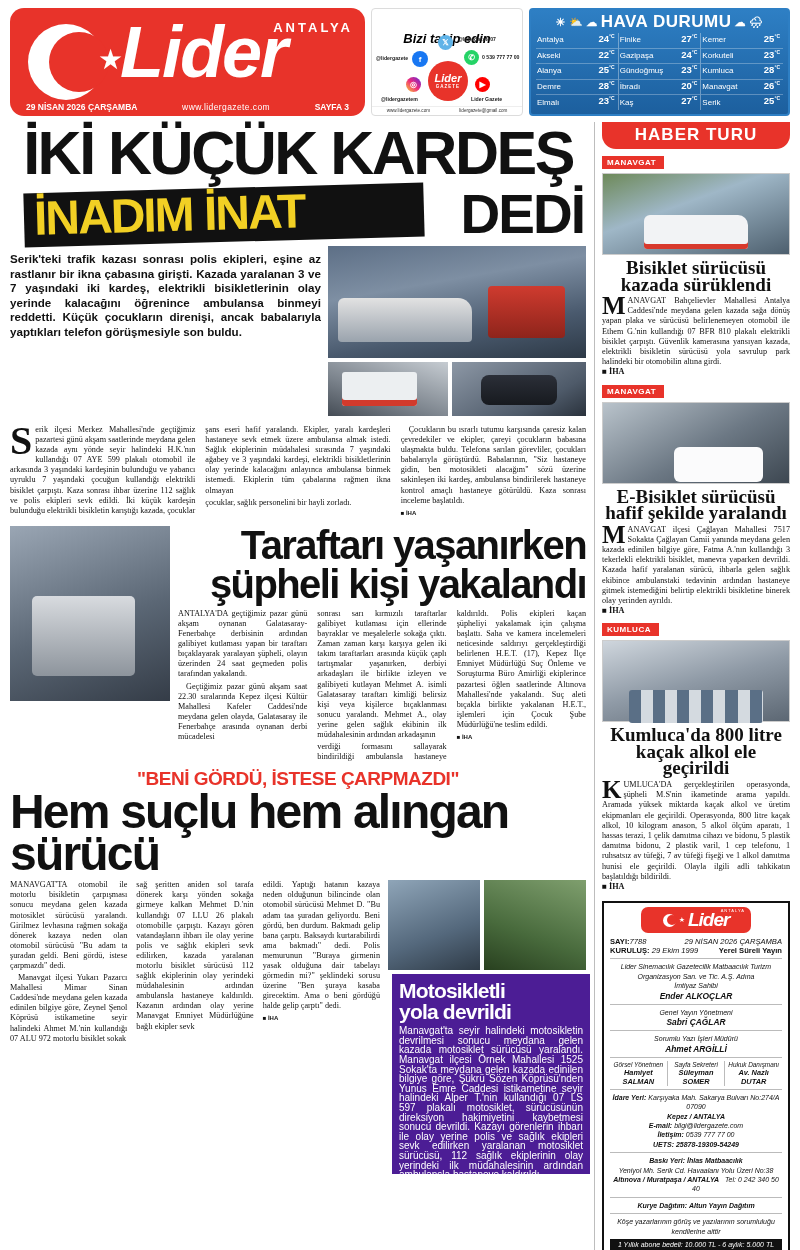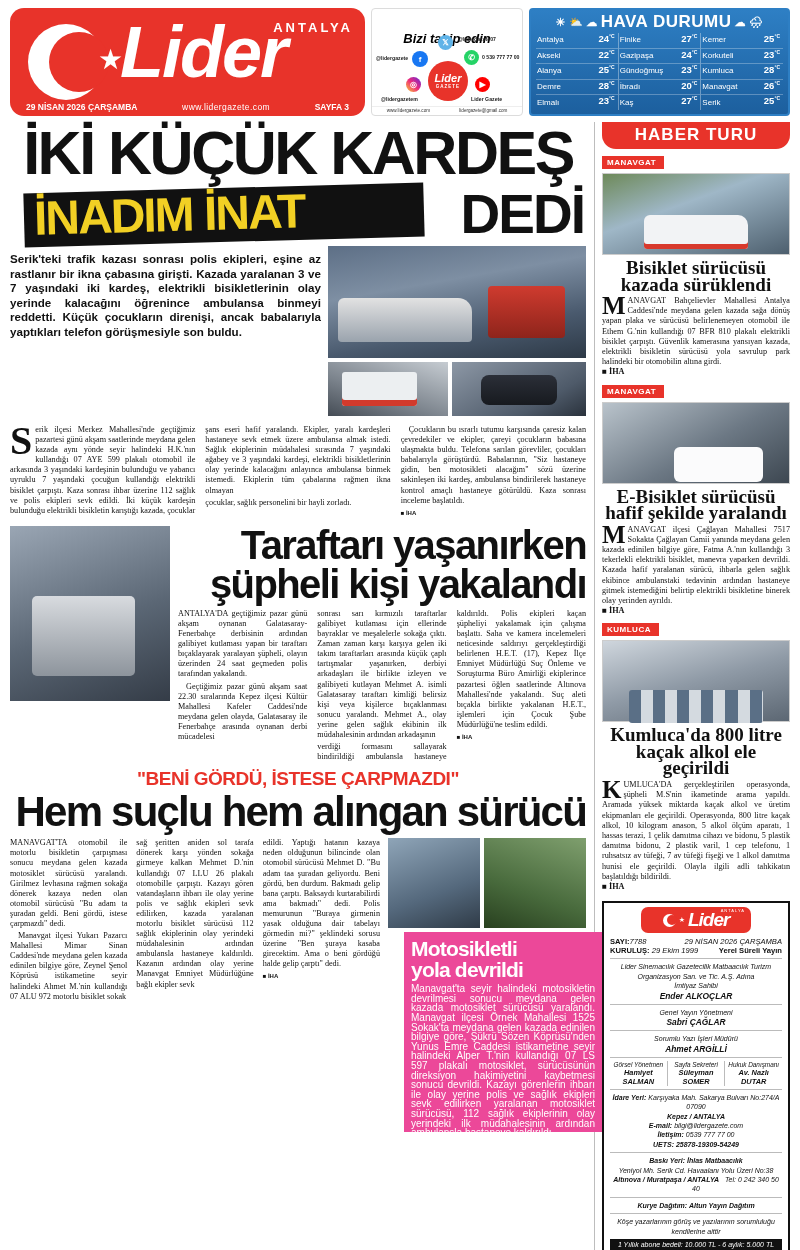--- a/index.html
+++ b/index.html
@@ -199,37 +199,37 @@
   .mid-cols { margin-left: 168px; margin-top: 5px; }
 
   
   .quote-strip {
     text-align:center; color:#e8332a;
     font-family:"Liberation Sans", sans-serif; font-weight:bold;
     font-size: 19px; letter-spacing:-.5px; margin-top: 6px;
   }
   .bot-head {
     font-family:"Liberation Sans", sans-serif; font-weight:bold;
-    font-size: 42px; line-height: 42px; letter-spacing:-1.8px;
-    color:#111; text-align:right; margin-top: 1px;
+    font-size: 48px; line-height: 42px; letter-spacing:-1.8px;
+    color:#111; text-align:left; margin-top: 1px;
   }
 
   
   .bot-wrap { display:flex; gap: 8px; margin-top: 5px; }
   .bot-text { width: 370px; flex:none; }
   .bot-cols { column-count: 3; column-gap: 9px; }
   .bot-photos { width: 198px; flex:none; position:relative; }
   .bp { position:absolute; }
   .bp-1 { left:0; top:0; width:92px; height:90px;
     background: linear-gradient(160deg,#8fa5b8,#54687c 60%,#2f3b47); }
   .bp-2 { left:96px; top:0; width:102px; height:90px;
     background: linear-gradient(200deg,#7f9f6e,#486a3c 60%,#28401f); }
   .bp-teal {
-    position:absolute; left:16px; top:94px; width:198px; height: 200px;
-    background:#ec4899; color:#fff; padding: 6px 7px;
+    position:absolute; left:4px; top:94px; width:198px; height: 200px;
+    background:#4c1d95; color:#fff; padding: 6px 7px;
   }
   .teal-head {
     font-family:"Liberation Sans", sans-serif; font-weight:bold;
     font-size: 21px; line-height: 21px; letter-spacing:-.8px; color:#fff;
   }
   .teal-body {
     font-family:"Liberation Sans", sans-serif; font-size: 10px;
     line-height: 9.6px; margin-top: 4px; text-align: justify; color:#fff;
   }
 

